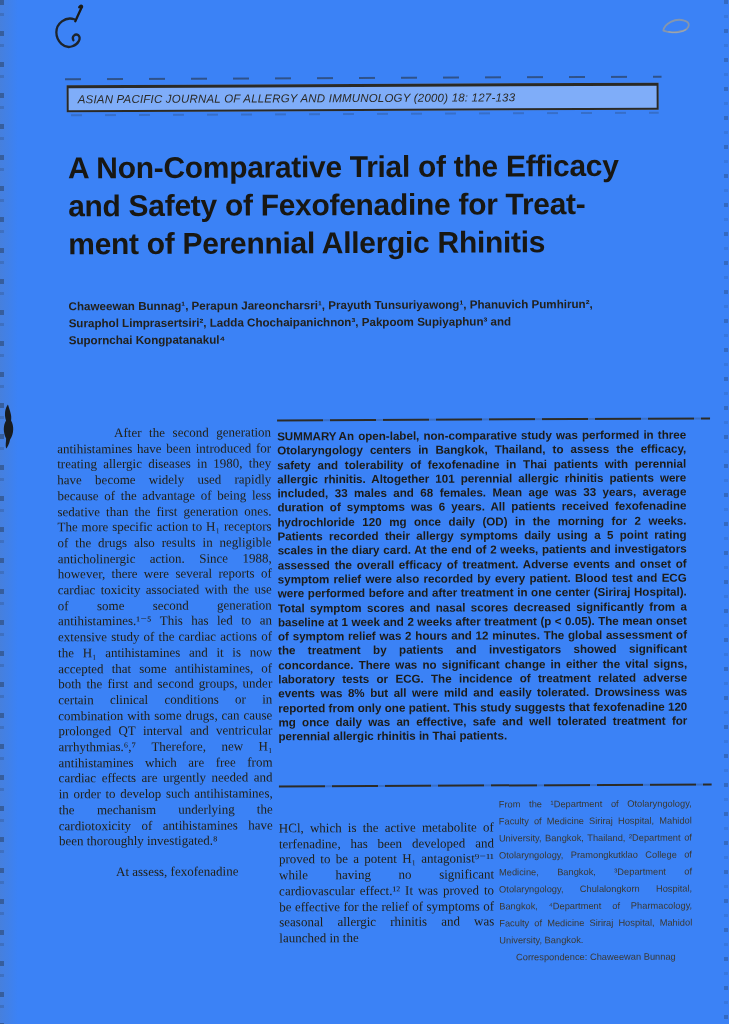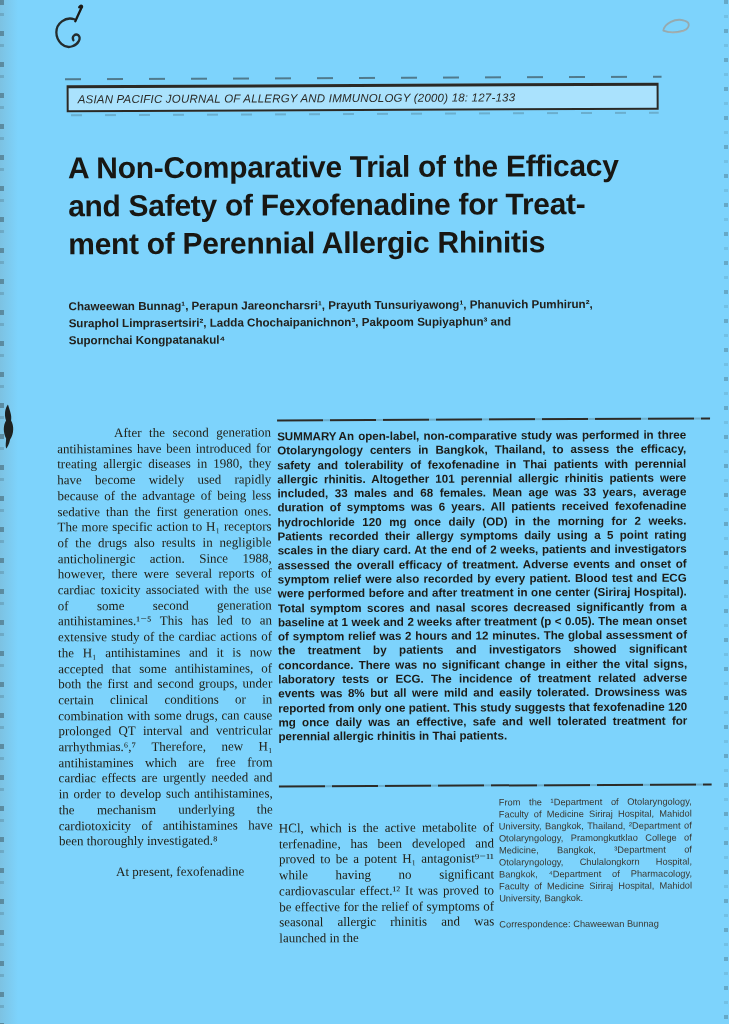--- a/index.html
+++ b/index.html
@@ -1,20 +1,20 @@
 <!DOCTYPE html>
 <html><head>
 <meta charset="utf-8">
 <style>
   html,body{margin:0;padding:0;background:#e9e8e4;}
   .page{
     position:relative;
     width:729px;height:1024px;
     margin:0 auto;
-    background:#7dd3fc;
+    background:#3b82f6;
     overflow:hidden;
     font-family:"Liberation Sans","DejaVu Sans",sans-serif;
     color:#201f1b;
   }
   .gutter{
     position:absolute;left:0;top:0;width:18px;height:100%;
     background:linear-gradient(to right, rgba(120,116,108,.18), rgba(120,116,108,0));
     pointer-events:none;
   }
   .edge{position:absolute;top:0;height:100%;width:4px;pointer-events:none;}
@@ -91,24 +91,24 @@
     font-size:11.6px;line-height:14.3px;font-weight:bold;
     text-align:justify;color:#1c1b17;
   }
   .sum-label{margin-right:2px;}
 
   .cont{position:absolute;left:277px;top:820px;width:215px;}
   .cont p{margin:0;}
 
   .footnote{
     position:absolute;left:497px;top:797px;width:193px;
-    font-size:9.3px;line-height:12px;text-align:justify;color:#3a3832;
+    font-size:9.3px;line-height:17px;text-align:justify;color:#3a3832;
   }
   .footnote p{margin:0;}
-  .footnote p.corr{margin-top:14px;text-align:left;}
+  .footnote p.corr{text-align:center;}
 </style>
 </head>
 <body>
 
 <div class="page">
 
   <div class="gutter"></div>
   <div class="edge edge-left"></div>
   <div class="edge edge-right"></div>
 
@@ -143,21 +143,21 @@
     </h1>
 
     <div class="authors">
       <span>Chaweewan Bunnag¹, Perapun Jareoncharsri¹, Prayuth Tunsuriyawong¹, Phanuvich Pumhirun²,</span>
       <span>Suraphol Limprasertsiri², Ladda Chochaipanichnon³, Pakpoom Supiyaphun³ and</span>
       <span>Supornchai Kongpatanakul⁴</span>
     </div>
 
     <div class="serifcol intro">
       <p>After the second generation antihistamines have been introduced for treating allergic diseases in 1980, they have become widely used rapidly because of the advantage of being less sedative than the first generation ones. The more specific action to H₁ receptors of the drugs also results in negligible anticholinergic action. Since 1988, however, there were several reports of cardiac toxicity associated with the use of some second generation antihistamines.¹⁻⁵ This has led to an extensive study of the cardiac actions of the H₁ antihistamines and it is now accepted that some antihistamines, of both the first and second groups, under certain clinical conditions or in combination with some drugs, can cause prolonged QT interval and ventricular arrhythmias.⁶,⁷ Therefore, new H₁ antihistamines which are free from cardiac effects are urgently needed and in order to develop such antihistamines, the mechanism underlying the cardiotoxicity of antihistamines have been thoroughly investigated.⁸</p>
-      <p class="p2">At present, fexofenadine</p>
+      <p class="p2">At assess, fexofenadine</p>
     </div>
 
     <div class="rule rule-top"></div>
 
     <div class="summary">
       <span class="sum-label">SUMMARY</span><span>An open-label, non-comparative study was performed in three Otolaryngology centers in Bangkok, Thailand, to assess the efficacy, safety and tolerability of fexofenadine in Thai patients with perennial allergic rhinitis. Altogether 101 perennial allergic rhinitis patients were included, 33 males and 68 females. Mean age was 33 years, average duration of symptoms was 6 years. All patients received fexofenadine hydrochloride 120 mg once daily (OD) in the morning for 2 weeks. Patients recorded their allergy symptoms daily using a 5 point rating scales in the diary card. At the end of 2 weeks, patients and investigators assessed the overall efficacy of treatment. Adverse events and onset of symptom relief were also recorded by every patient. Blood test and ECG were performed before and after treatment in one center (Siriraj Hospital). Total symptom scores and nasal scores decreased significantly from a baseline at 1 week and 2 weeks after treatment (p &lt; 0.05). The mean onset of symptom relief was 2 hours and 12 minutes. The global assessment of the treatment by patients and investigators showed significant concordance. There was no significant change in either the vital signs, laboratory tests or ECG. The incidence of treatment related adverse events was 8% but all were mild and easily tolerated. Drowsiness was reported from only one patient. This study suggests that fexofenadine 120 mg once daily was an effective, safe and well tolerated treatment for perennial allergic rhinitis in Thai patients.</span>
     </div>
 
     <div class="rule rule-bottom"></div>
 

